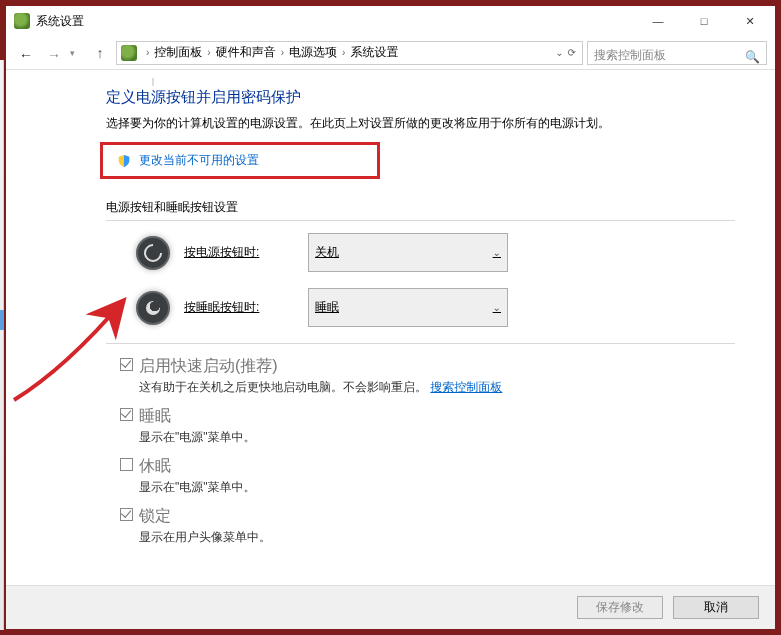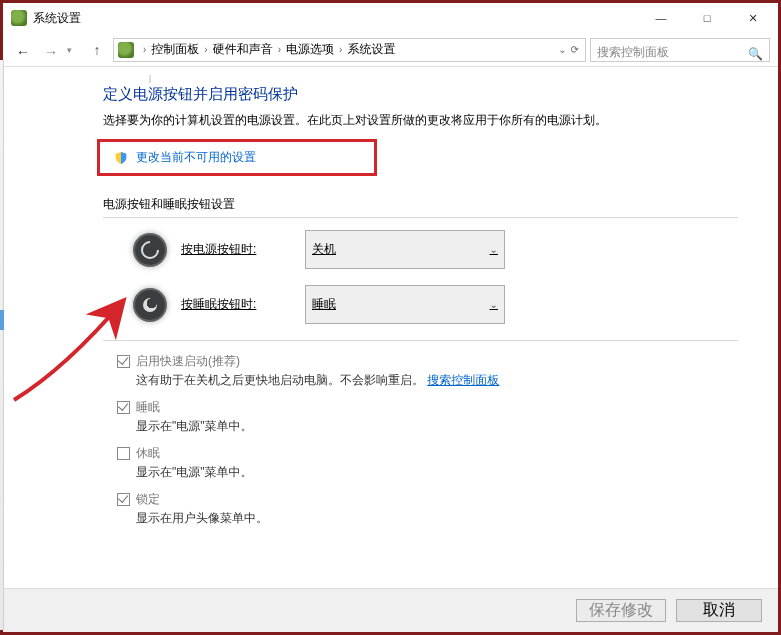--- a/index.html
+++ b/index.html
@@ -8,21 +8,21 @@
     font-size: 12px;
     background: #fff;
     width: 781px;
     height: 635px;
     overflow: hidden;
     position: relative;
   }
   .window {
     width: 781px;
     height: 635px;
-    border: 3px solid #7f1d1d;
+    border: 6px solid #7f1d1d;
     background: #fff;
     display: flex;
     flex-direction: column;
   }
   
   .titlebar {
     height: 30px;
     display: flex;
     align-items: center;
     padding: 0 2px 0 8px;
@@ -156,37 +156,37 @@
   .checkbox-row { display:flex; align-items:flex-start; gap:6px; margin-left:14px; margin-top:4px; }
   .chk {
     width: 13px; height: 13px; border:1px solid #888; background:#fff; position:relative;
     flex-shrink:0; margin-top:2px;
   }
   .chk.checked::after {
     content:""; position:absolute; left:2px; top:-1px; width:5px; height:8px;
     border-right:1.5px solid #777; border-bottom:1.5px solid #777; transform: rotate(40deg);
   }
   .chk-body { display:flex; flex-direction:column; }
-  .chk-label { font-size:12px; color:#333; }
+  .chk-label { font-size:16px; color:#333; }
   .chk-desc { font-size:12px; color:#333; margin-top:2px; margin-bottom:6px; }
   .chk-desc .link { color:#0066cc; text-decoration: underline; }
   .disabled { color: #777; }
   
   .footer {
     height: 44px;
     border-top: 1px solid #ddd;
     background: #f0f0f0;
     display:flex; align-items:center; justify-content:flex-end;
     padding: 0 16px; gap: 10px;
   }
   .btn {
     min-width: 86px; height: 23px;
     border: 1px solid #adadad;
     background: #e1e1e1;
-    font-size: 16px;
+    font-size: 12px;
     display:flex;align-items:center;justify-content:center;
     padding: 0 12px;
   }
   .btn.disabled { color:#888; background:#ebebeb; }
   
   .arrow-anno {
     position: absolute;
     left: 6px; top: 268px;
     width: 140px; height: 140px;
     pointer-events: none;

